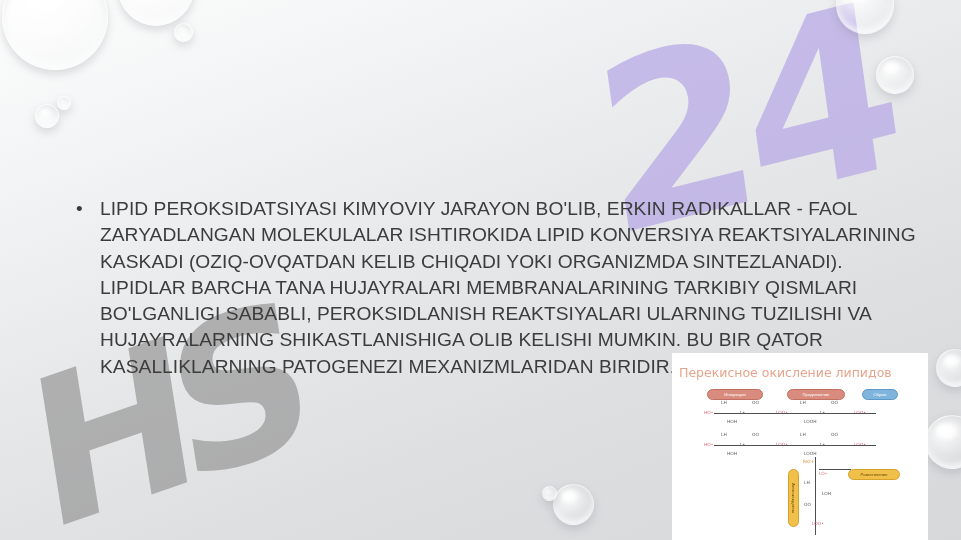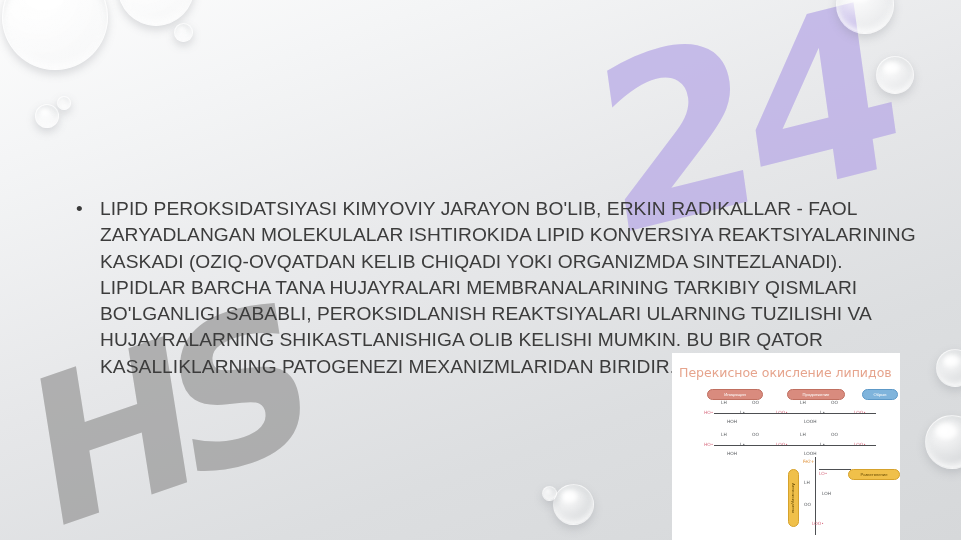--- a/index.html
+++ b/index.html
@@ -122,21 +122,21 @@
     font-size: 19.2px;
     line-height: 26.3px;
     letter-spacing: 0.05px;
   }
 
   
   .picture {
     position: absolute;
     left: 672px;
     top: 353px;
-    width: 228px;
+    width: 256px;
     height: 187px;
     background: #ffffff;
     overflow: hidden;
   }
   .pic-title {
     position: absolute;
     left: 7px;
     top: 12px;
     font-size: 12.5px;
     color: #e6a48d;

